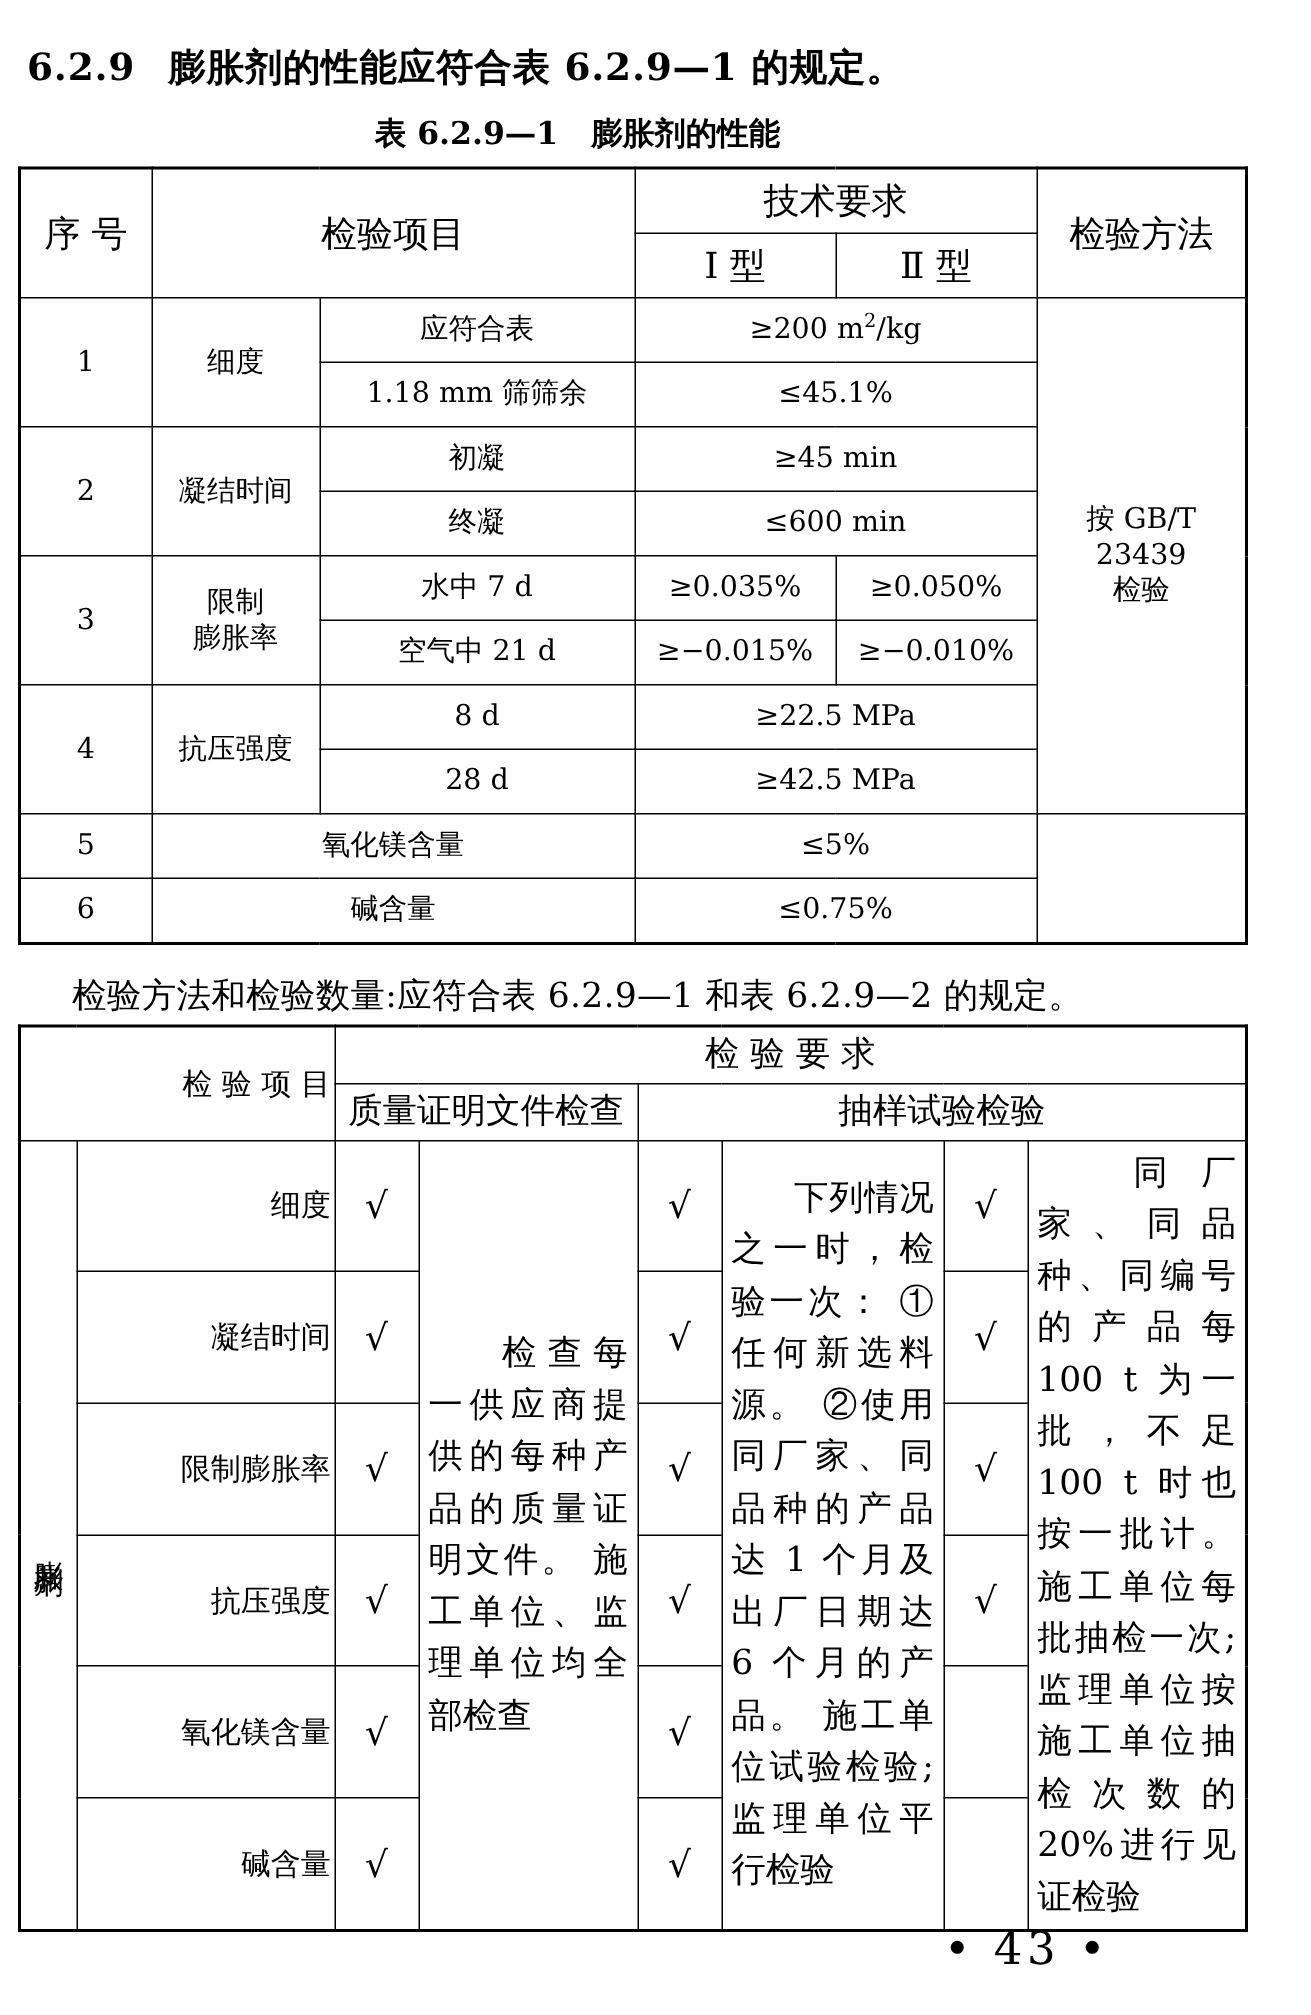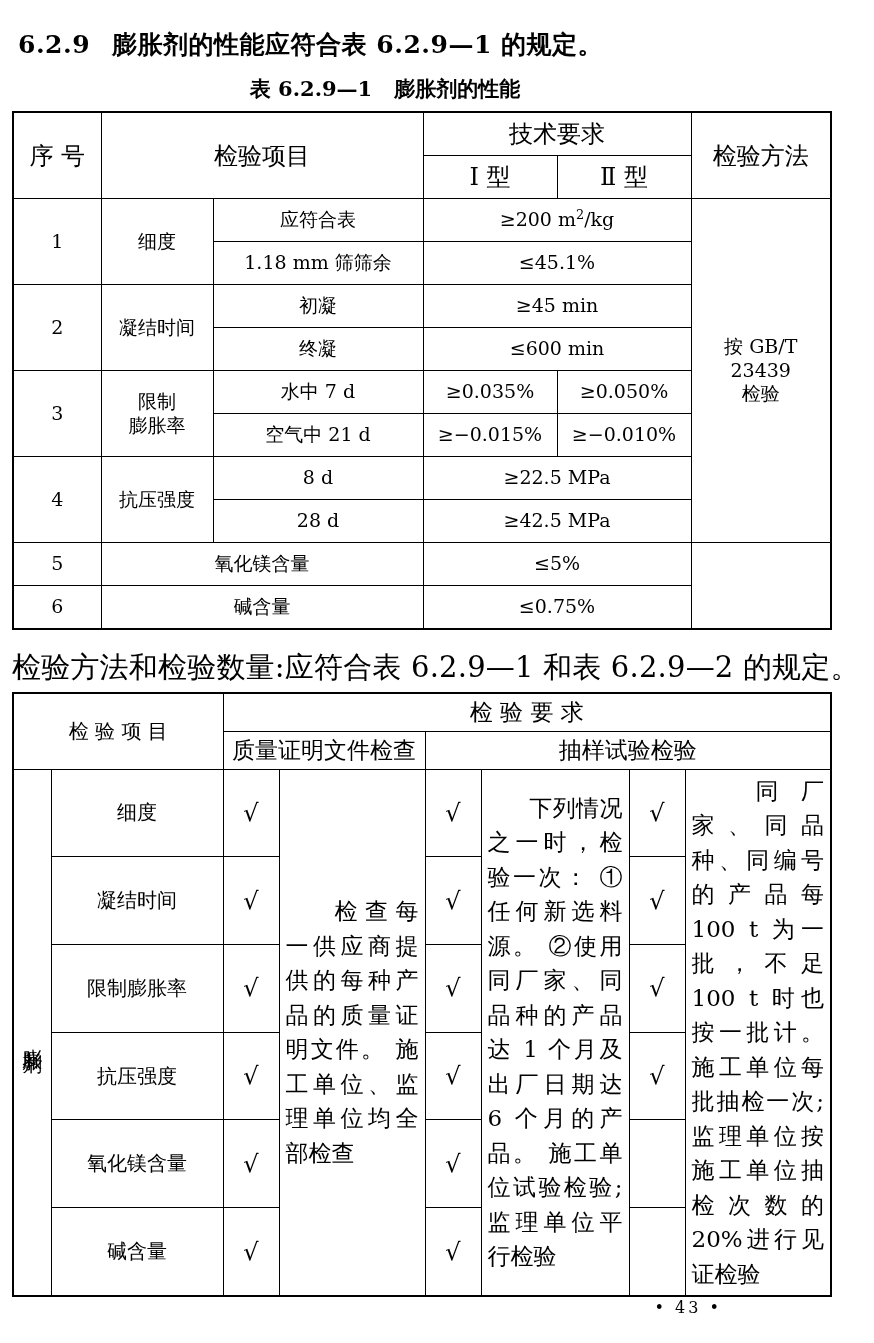--- a/index.html
+++ b/index.html
@@ -61,21 +61,21 @@
     border: 2px solid #000;
   }
 
   
   #table1 td { height: 36px; }
   #table1 .hdr { font-size: 24px; }
   sup { font-size: 0.68em; vertical-align: super; }
 
   
   .mid-sentence {
-    font-size: 29px;
+    font-size: 23px;
     margin: 18px 0 4px 0;
     text-align: center;
     white-space: nowrap;
     letter-spacing: 0.2px;
   }
 
   
   #table2 td {
     font-size: 23px;
   }
@@ -88,41 +88,41 @@
     line-height: 1.15;
   }
   .vtext {
     writing-mode: vertical-rl;
     text-orientation: upright;
     letter-spacing: 2px;
     display: inline-block;
   }
   #table2 .itemcell {
     font-size: 20px;
-    text-align: center;
+    text-align: right;
   }
   #table2 .check {
     font-size: 24px;
     width: 54px;
   }
   .para {
     font-size: 19px;
     line-height: 1.5;
     text-align: justify;
     padding: 4px 6px;
     vertical-align: middle;
   }
   .para .ind { display: inline-block; width: 1.8em; }
 
   
   .footer {
     position: absolute;
-    right: 64px;
+    right: 46px;
     bottom: 26px;
-    font-size: 16px;
+    font-size: 30px;
     letter-spacing: 3px;
   }
 </style>
 </head>
 <body>
 
 <div class="page">
 
   <div class="clause">
     <span class="num">6.2.9</span><span>膨胀剂的性能应符合表 6.2.9—1 的规定。</span>

